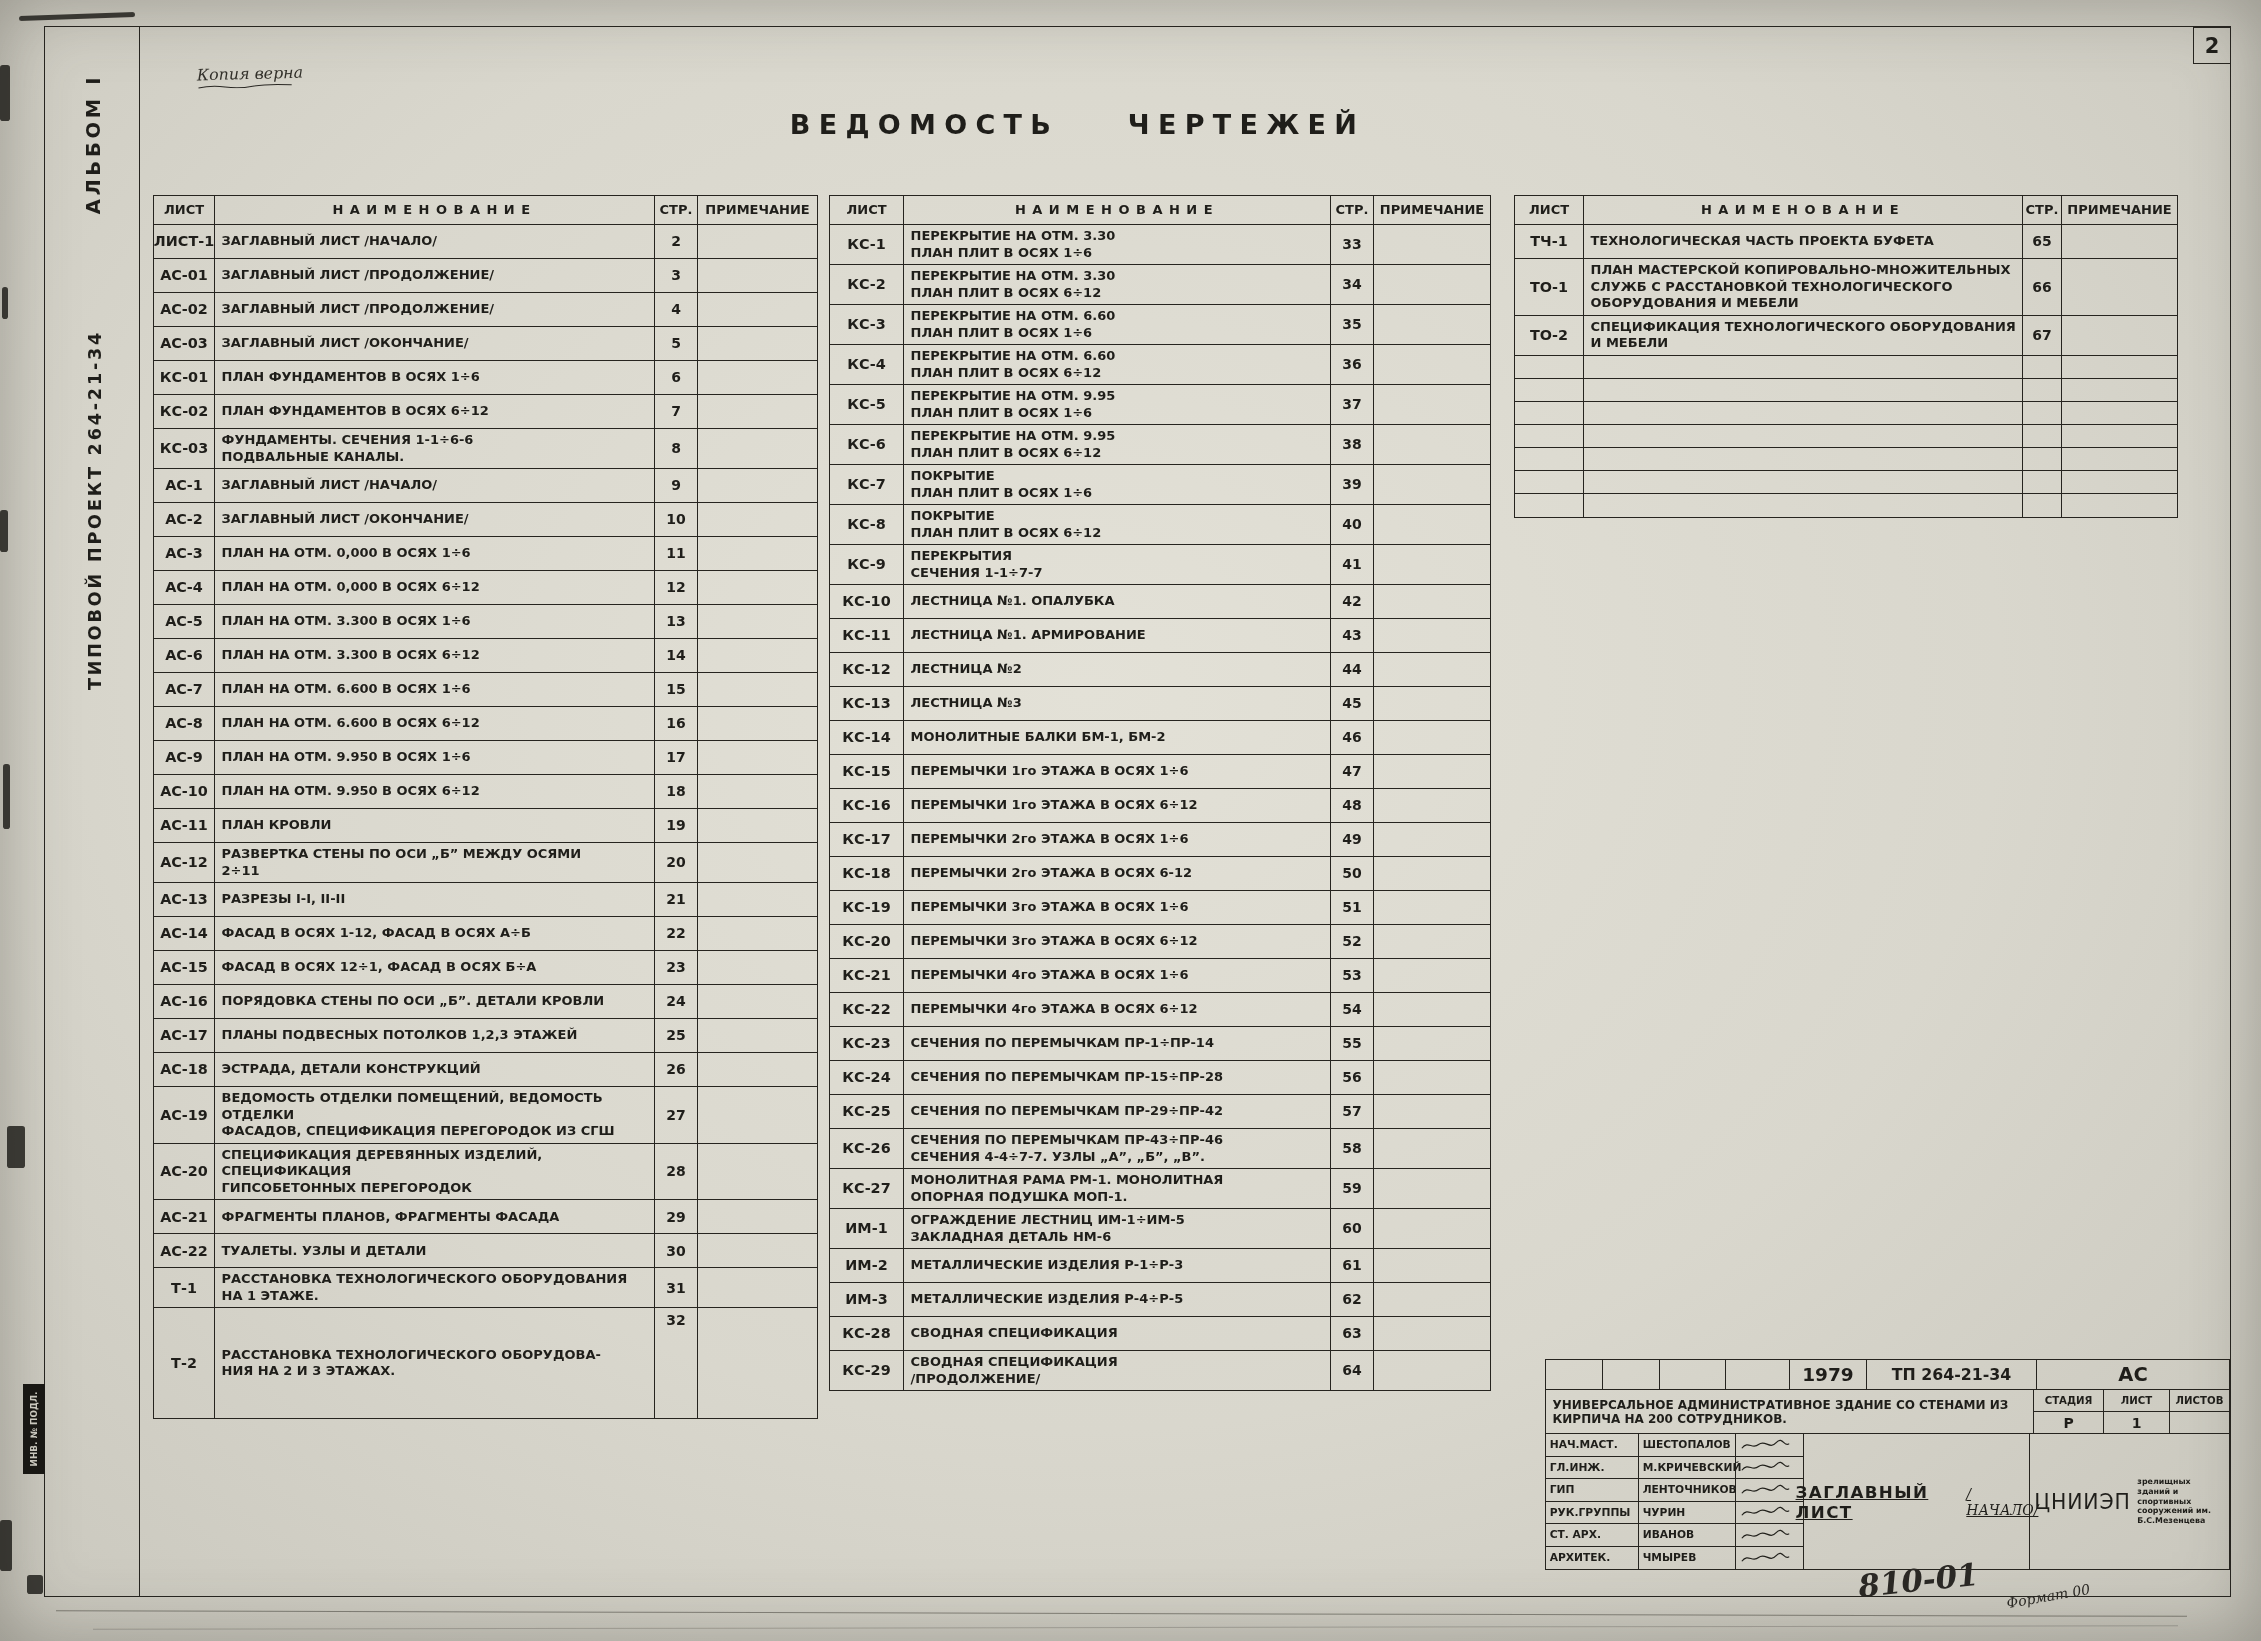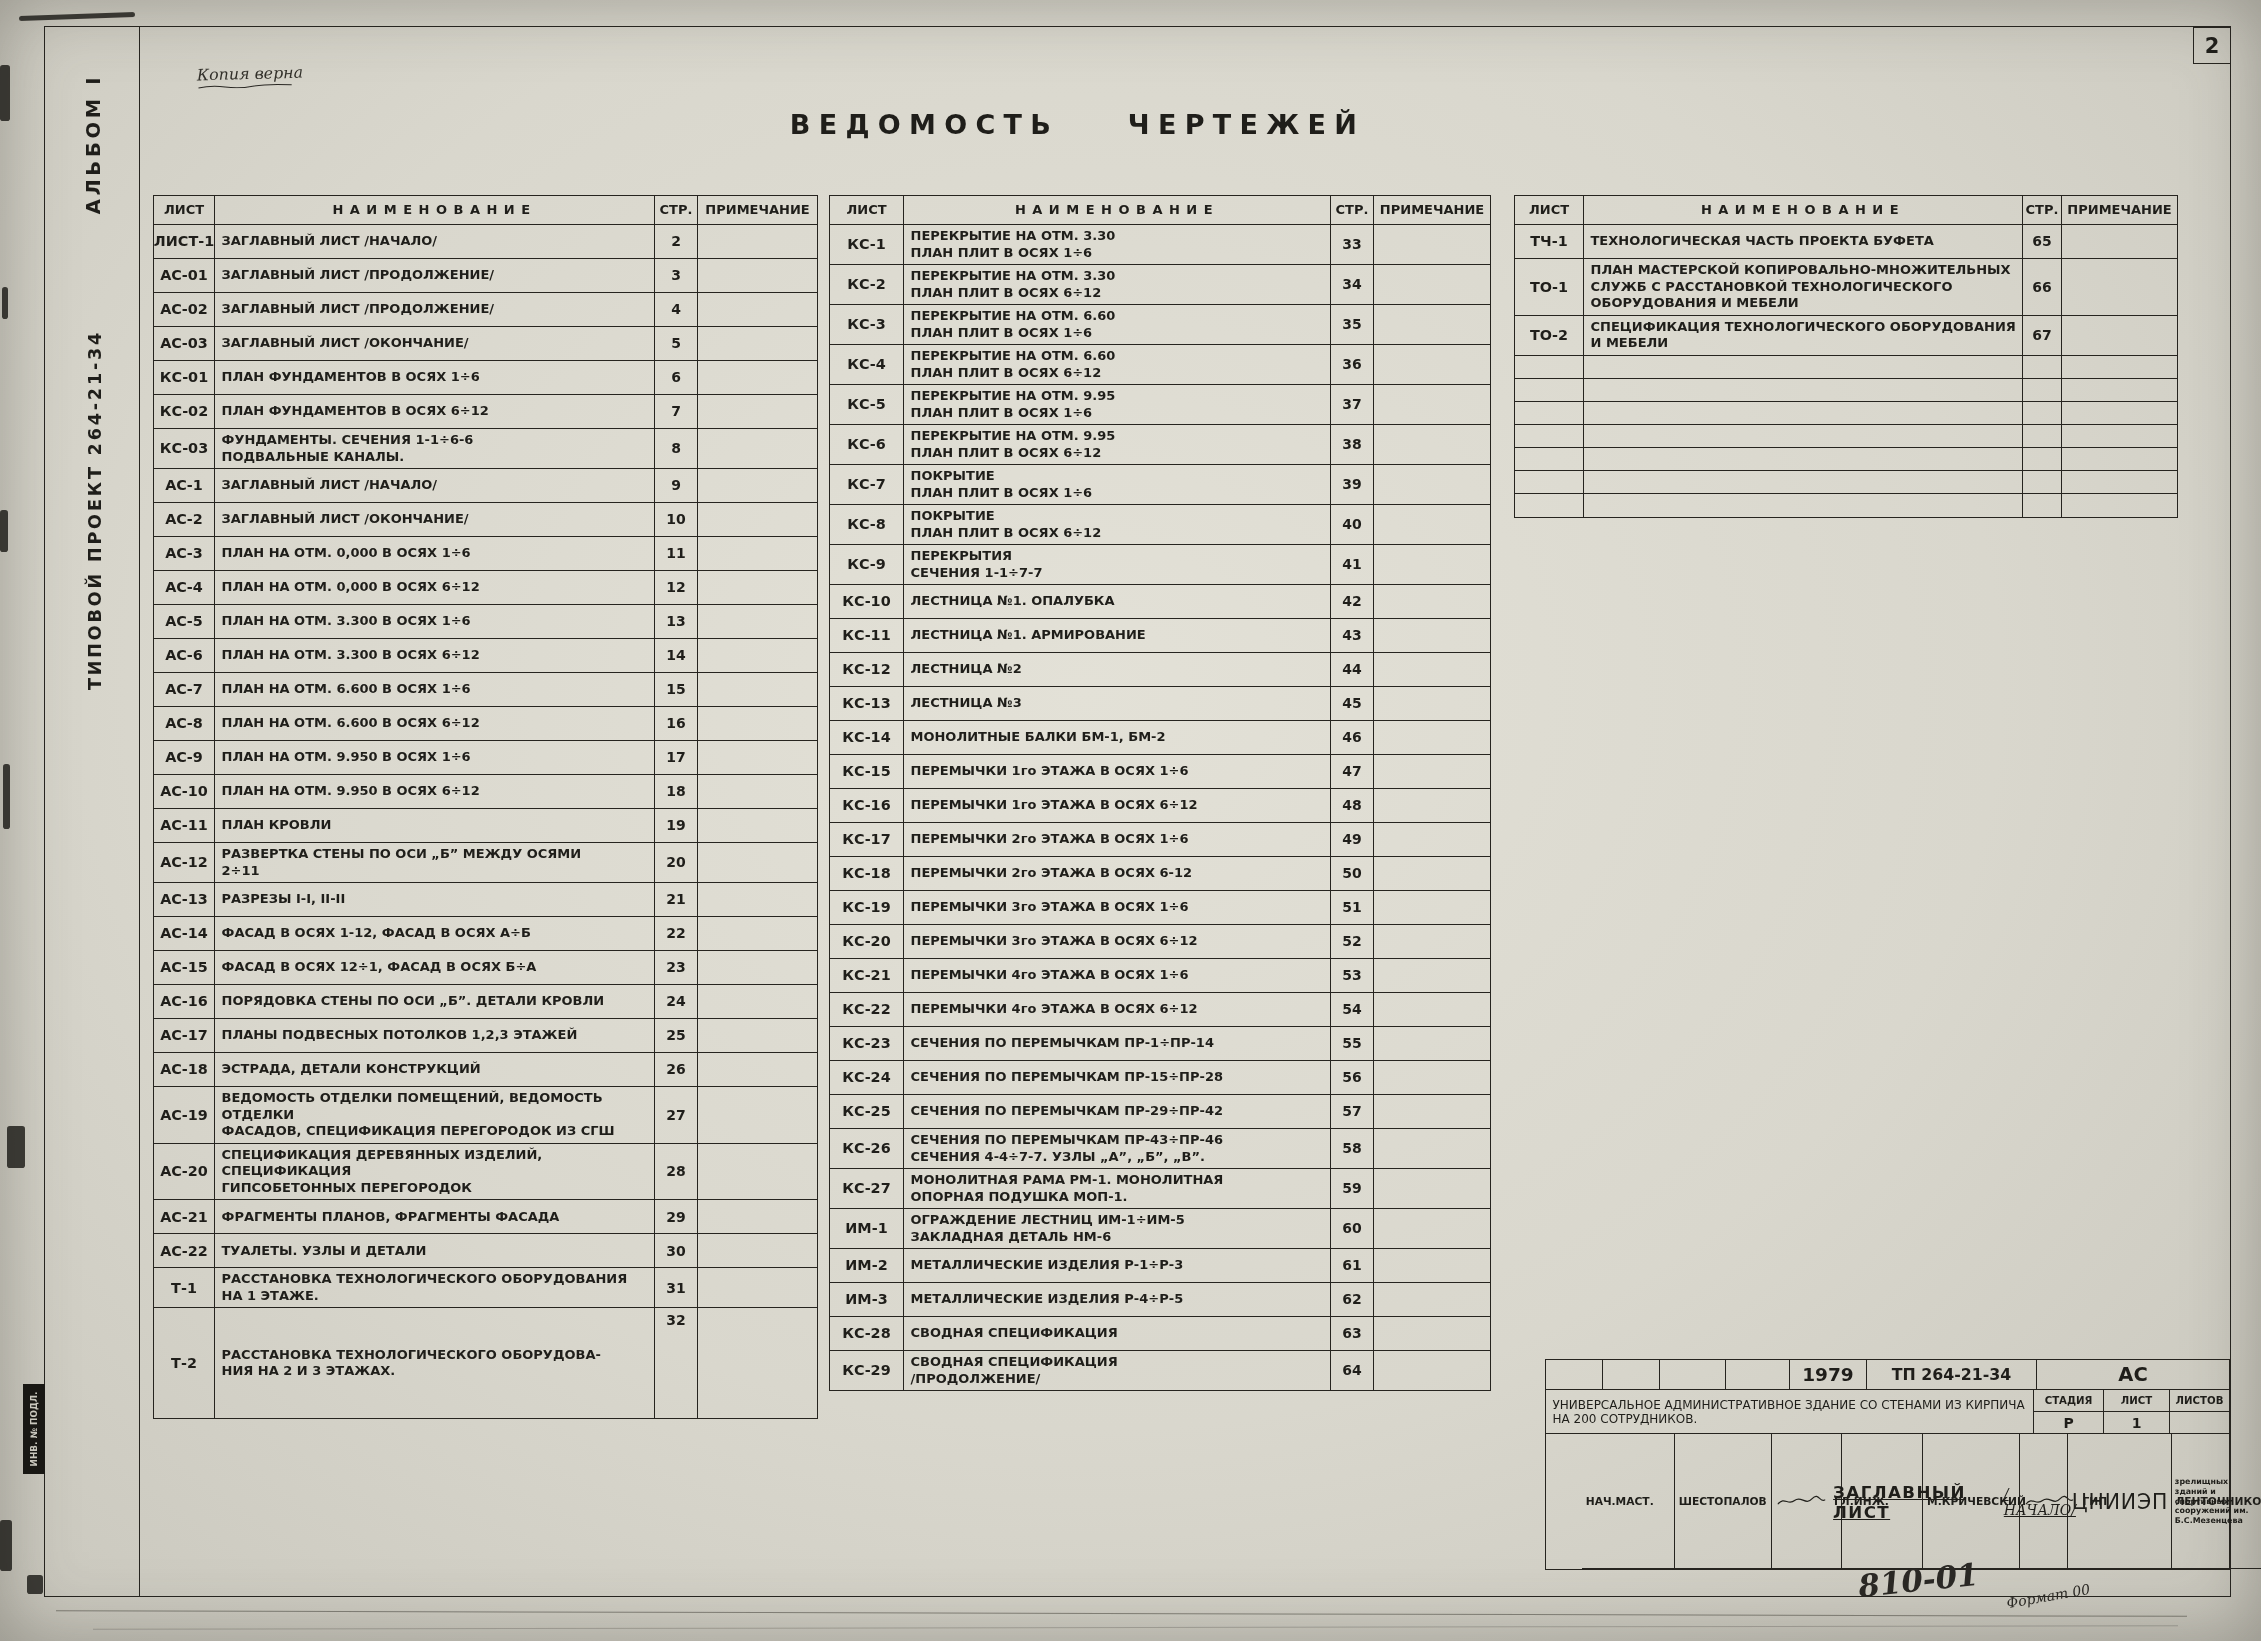--- a/index.html
+++ b/index.html
@@ -76,31 +76,31 @@
   .s-row{display:flex;}
   .s-cell{border-right:1.4px solid #26241f;border-bottom:1.4px solid #26241f;
     display:flex;align-items:center;justify-content:center;}
   .s-top{height:30px;}
   .s-top .s-e1{width:56px;} .s-top .s-e2{width:56px;}
   .s-top .s-e3{width:65px;} .s-top .s-e4{width:63px;}
   .s-year{width:76px;font-size:18.5px;font-weight:bold;}
   .s-code{width:169px;font-size:15.8px;font-weight:bold;}
   .s-section{flex:1;font-size:19.5px;font-weight:bold;border-right:none;}
   .s-mid{height:44px;}
-  .s-desc{width:484px;font-size:12px;font-weight:normal;line-height:14px;
+  .s-desc{width:484px;font-size:12px;font-weight:bold;line-height:14px;
     padding:2.8px 6.5px;justify-content:flex-start;text-align:left;}
   .s-right{width:199px;display:flex;flex-direction:column;}
   .s-stage-head,.s-stage-vals{display:flex;flex:1;}
   .s-stage-head .s-cell{font-size:10.2px;font-weight:bold;}
   .s-stage-vals .s-cell{font-size:14px;font-weight:bold;}
   .s-stage-head .s-cell:nth-child(1),.s-stage-vals .s-cell:nth-child(1){width:69px;}
   .s-stage-head .s-cell:nth-child(2),.s-stage-vals .s-cell:nth-child(2){width:65px;}
   .s-stage-head .s-cell:nth-child(3),.s-stage-vals .s-cell:nth-child(3){flex:1;border-right:none;}
   .s-bottom{flex:1;}
-  .s-people{width:259px;display:flex;flex-direction:row;border-right:1.4px solid #26241f;margin-left:36px;}
+  .s-people{width:259px;display:flex;flex-direction:column;border-right:1.4px solid #26241f;}
   .p-row{display:grid;grid-template-columns:93px 97px 1fr;flex:1;}
   .p-cell{border-right:1.4px solid #26241f;border-bottom:1.4px solid #26241f;
     display:flex;align-items:center;padding:0.9px 3.7px;font-size:10.7px;font-weight:bold;}
   .p-row:last-child .p-cell{border-bottom:none;}
   .p-cell:last-child{border-right:none;}
   .sig{width:51px;height:14px;}
   .s-sheet-title{width:225px;flex-direction:row;gap:22px;border-bottom:none;text-decoration:underline;}
   .s-sheet-title .stl{font-size:16.7px;font-weight:bold;letter-spacing:1.4px;}
   .s-sheet-title .sub{font-size:14px;margin-left:16px;}
   .s-org{flex:1;border-right:none;border-bottom:none;gap:6.5px;padding:3.7px;}

